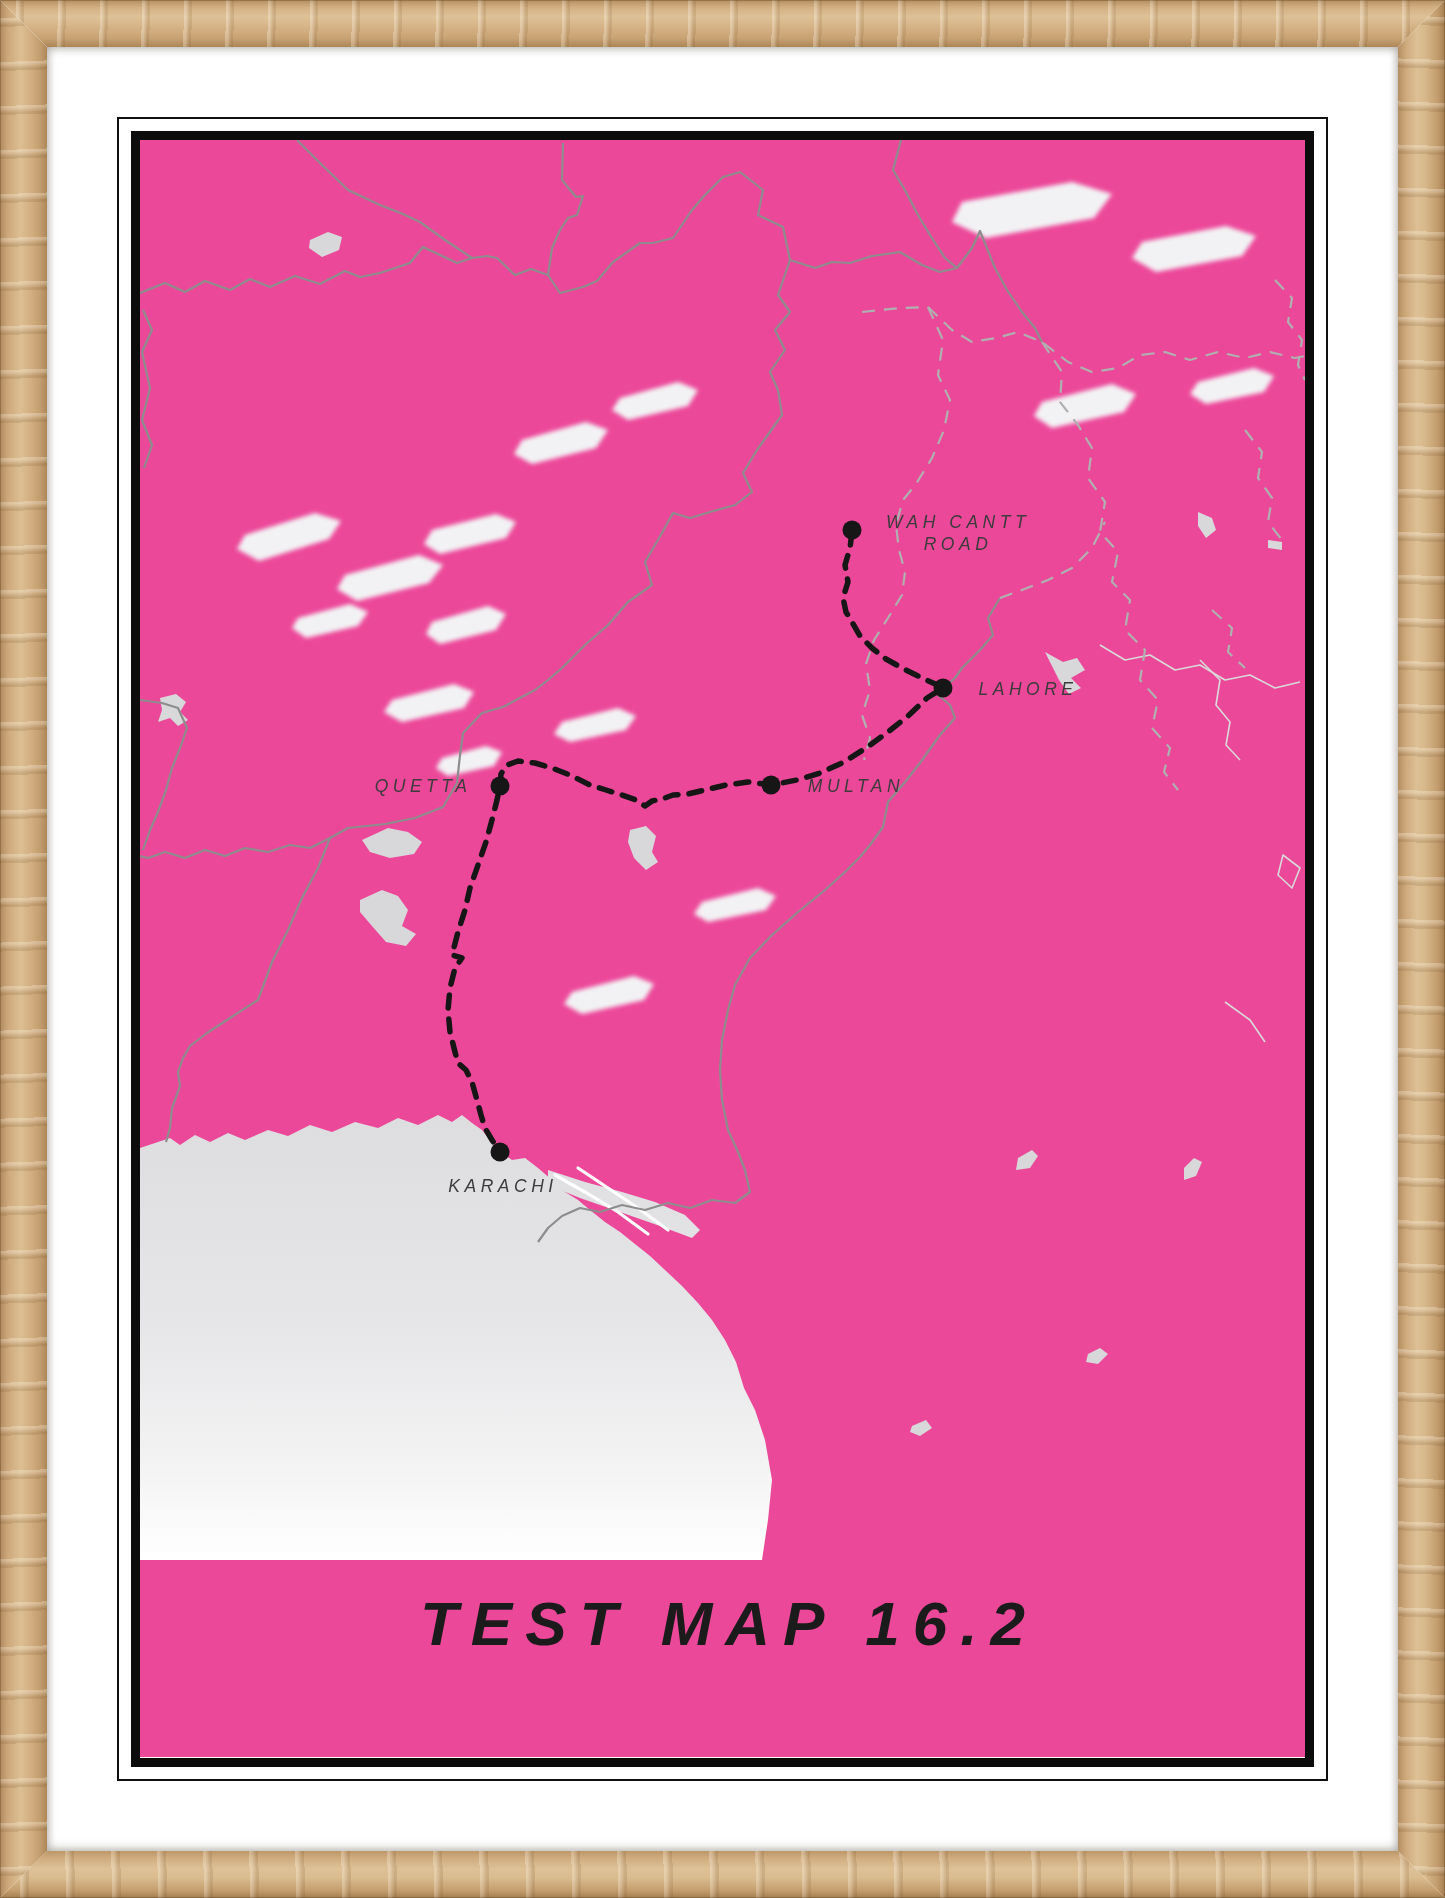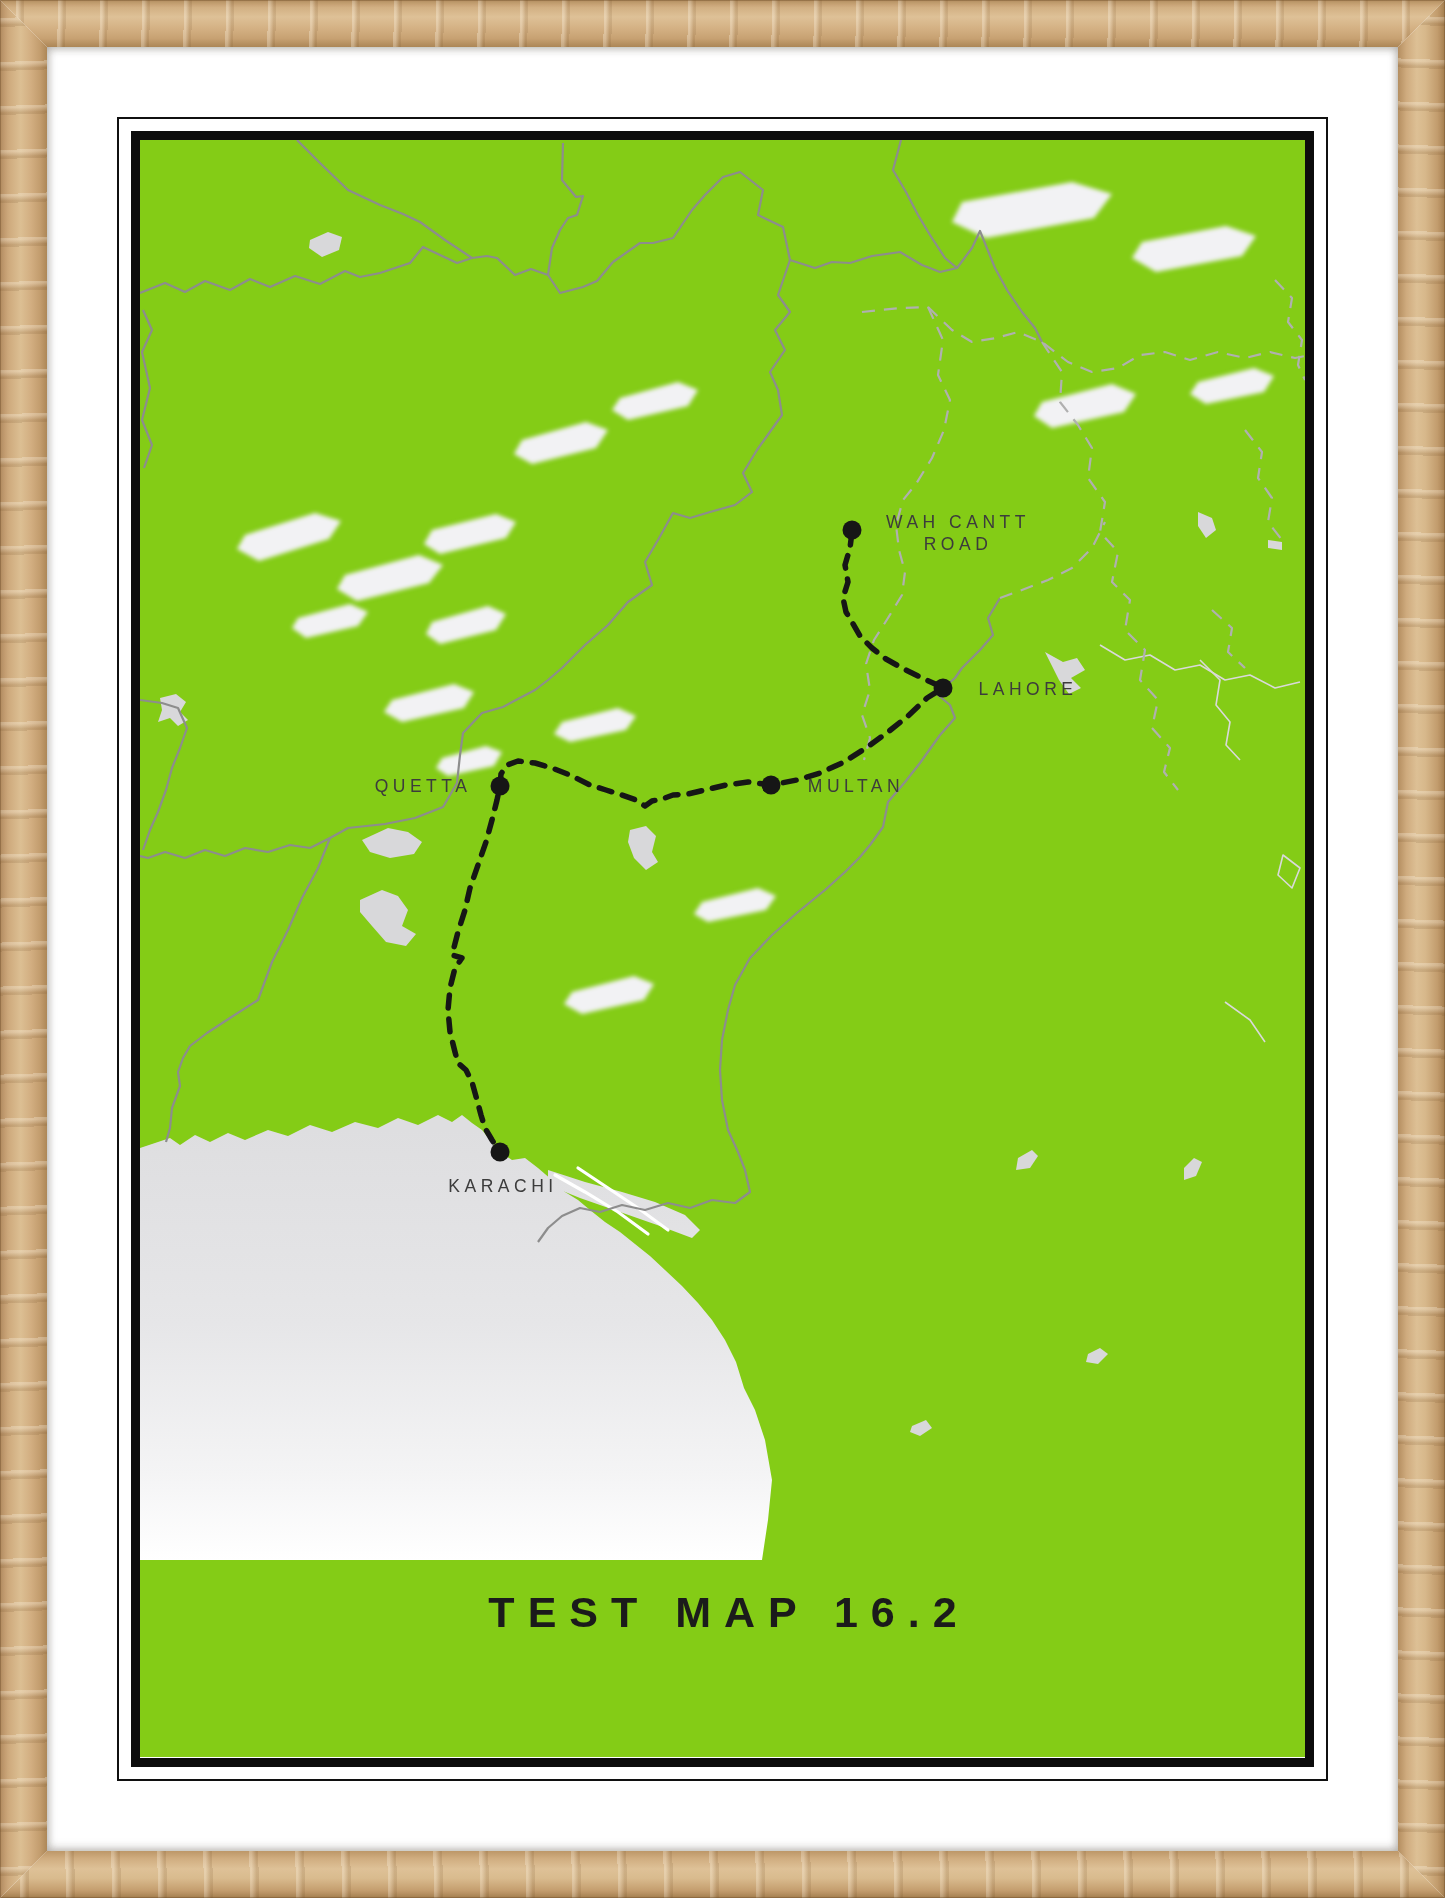--- a/index.html
+++ b/index.html
@@ -38,37 +38,37 @@
   
   .mat{position:absolute;inset:47px;background:#ffffff;
     box-shadow:inset 0 3px 9px rgba(40,30,15,.16), inset 3px 0 8px rgba(40,30,15,.10),
                inset -3px 0 8px rgba(40,30,15,.10), inset 0 -4px 10px rgba(40,30,15,.14);}
 
   
   .line-thin {position:absolute;inset:117px;border:2px solid #101010;}
   .line-thick{position:absolute;inset:131px;border:9px solid #0c0c0c;}
 
   
-  .art{position:absolute;left:140px;top:140px;width:1165px;height:1617px;background:#84cc16;overflow:hidden;}
+  .art{position:absolute;left:140px;top:140px;width:1165px;height:1617px;background:#ec4899;overflow:hidden;font-style:italic;}
   .art svg{display:block;width:100%;height:100%;}
 
   .patch-faint{fill:#f2f2f4;}
   .patch-gray{fill:#d8d8da;}
   .sea{fill:url(#seaFade);}
   .channel{fill:none;stroke:#ffffff;stroke-width:3.2;stroke-linecap:round;}
   .border-solid{fill:none;stroke:#8d8d8d;stroke-width:2.2;stroke-linejoin:round;}
   .border-dashed{fill:none;stroke:#b0b0b0;stroke-width:2.2;stroke-linejoin:round;stroke-dasharray:13 9;}
   .line-faint{fill:none;stroke:#d9d9d9;stroke-width:1.6;stroke-linejoin:round;}
   .route{fill:none;stroke:#161616;stroke-width:5.5;stroke-dasharray:13 11;stroke-linecap:round;stroke-linejoin:round;}
   .city-dot{fill:#161616;}
   .city-label{fill:#3c3c3c;font-family:"Liberation Sans","DejaVu Sans",sans-serif;
     font-size:17.5px;letter-spacing:4.5px;}
 
   .poster-title{position:absolute;left:0;width:100%;top:1448px;text-align:center;
-    font-weight:700;font-size:43px;letter-spacing:13px;text-indent:13px;color:#1b1b1b;
+    font-weight:700;font-size:62px;letter-spacing:13px;text-indent:13px;color:#1b1b1b;
     font-family:"Liberation Sans","DejaVu Sans",sans-serif;white-space:nowrap;}
 </style>
 </head>
 <body>
 
 <div id="canvas">
   <div class="mat"></div>
 
   <div class="bar bar-top"></div>
   <div class="bar bar-bottom"></div>

